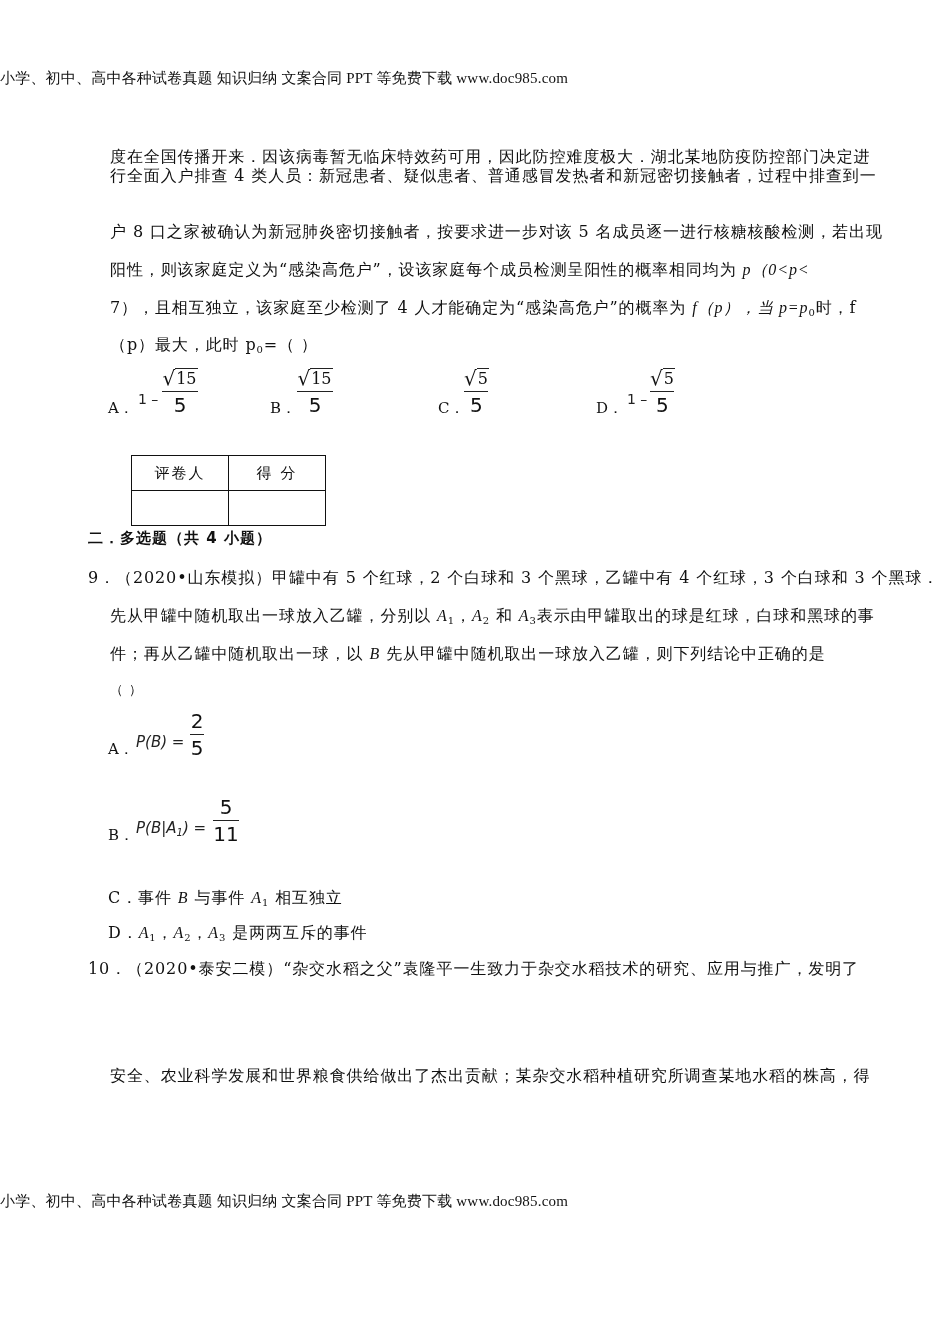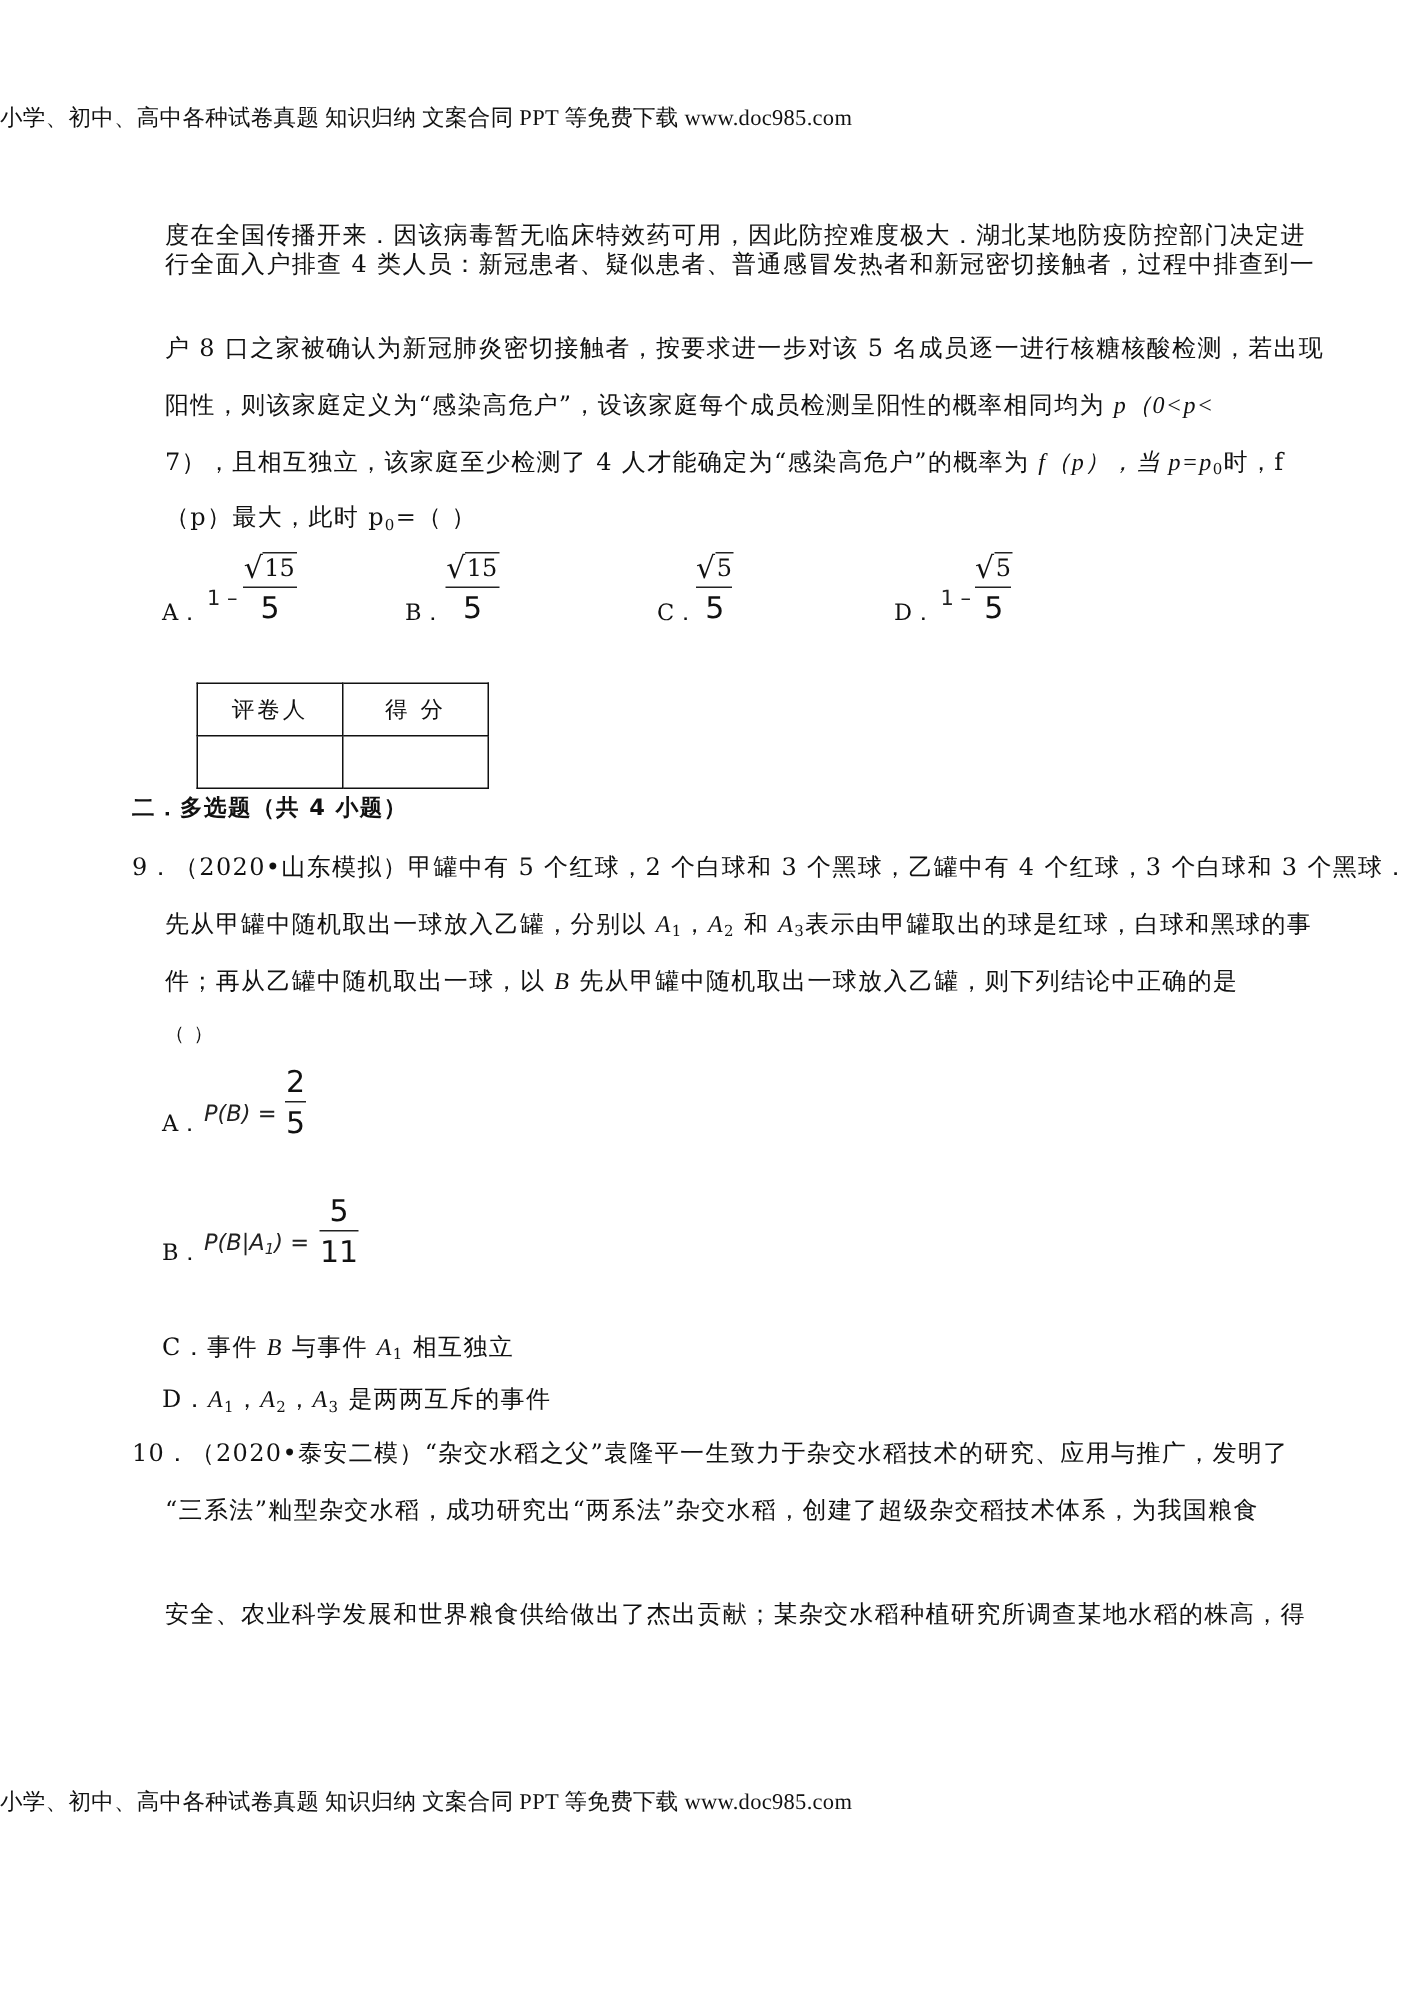--- a/index.html
+++ b/index.html
@@ -158,17 +158,16 @@
     <span>C．</span><span>事件 </span><span class="i">B</span><span> 与事件 </span><span class="i">A</span><sub>1</sub><span> 相互独立</span>
   </div>
 
   <div class="line" style="left:108px; top:923px;">
     <span>D．</span><span class="i">A</span><sub>1</sub>，<span class="i">A</span><sub>2</sub>，<span class="i">A</span><sub>3</sub><span> 是两两互斥的事件</span>
   </div>
 
   <div class="line" style="left:88px; top:959px;">
     <span>10．</span><span>（2020•泰安二模）</span><span>“杂交水稻之父”袁隆平一生致力于杂交水稻技术的研究、应用与推广，发明了</span>
   </div>
-  <div class="line" style="left:110px; top:997px;">“三系法”籼型杂交水稻，成功研究出“两系法”杂交水稻，创建了超级杂交稻技术体系，为我国粮食</div>
   <div class="line" style="left:110px; top:1035px;margin-top:31px;">安全、农业科学发展和世界粮食供给做出了杰出贡献；某杂交水稻种植研究所调查某地水稻的株高，得</div>
 
   <div class="ftr">小学、初中、高中各种试卷真题 知识归纳 文案合同 PPT 等免费下载   www.doc985.com</div>
 </div>
 
 </body></html>

